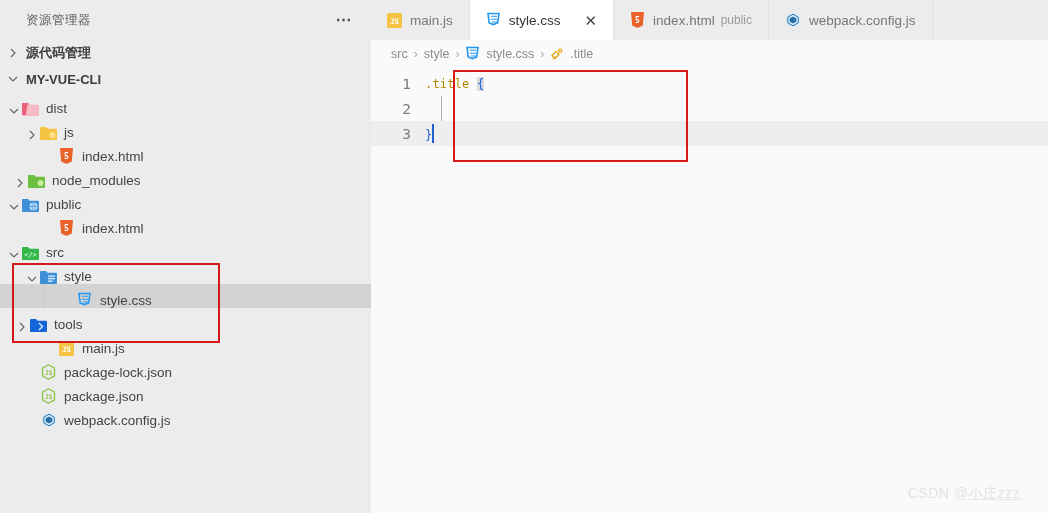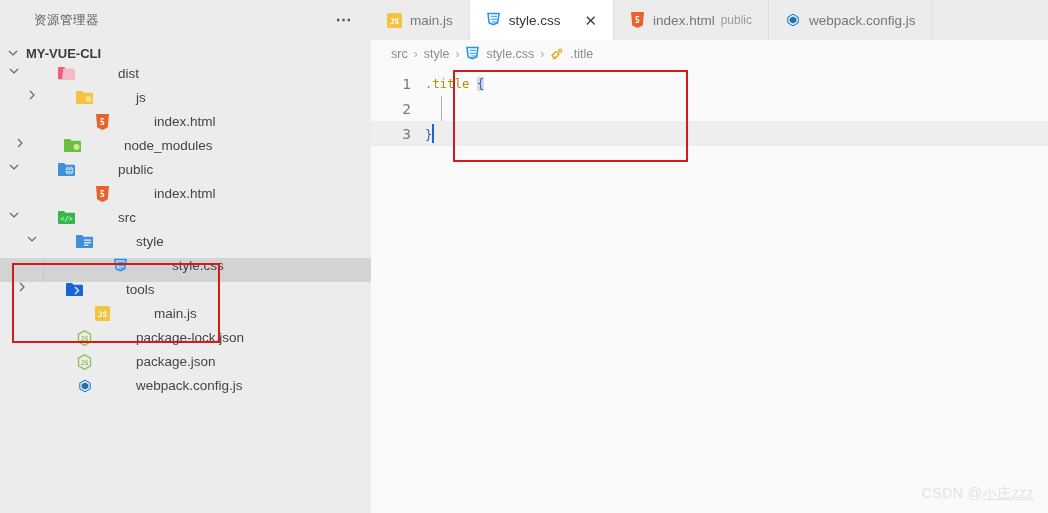--- a/index.html
+++ b/index.html
@@ -14,42 +14,42 @@
   
   .sidebar {
     width: 371px; height: 513px;
     background: #ececec;
     position: relative;
     flex: 0 0 371px;
   }
   .sb-header {
     height: 40px;
     display: flex; align-items: center; justify-content: space-between;
-    padding: 0 18px 0 34px;
+    padding: 0 18px 0 26px;
   }
   .sb-header-title {
     font-size: 12.5px; color: #5a5a5a; letter-spacing: .5px;
   }
   .sb-more {
     font-size: 16px; color: #4a4a58; letter-spacing: 1.5px;
     line-height: 8px; cursor: pointer; user-select: none;
     font-weight: 700;
   }
   .section-row {
     height: 26px; display: flex; align-items: center;
     padding-left: 8px; cursor: pointer;
   }
   .section-row .chev { width: 18px; }
   .section-label {
     font-size: 13px; font-weight: bold; color: #3b3b3b;
   }
   .tree { position: relative; }
   .tree-row {
-    height: 24px; display: flex; align-items: flex-start;
-    cursor: pointer; position: relative; gap: 36px;
+    height: 24px; display: flex; align-items: flex-end;
+    cursor: pointer; position: relative;
   }
   .tree-row.selected { background: #d3d3d3; }
   .tree-row .chev { width: 16px; flex: 0 0 16px; display:flex; align-items:center; justify-content:center; }
   .tree-row .ico { width: 17px; flex: 0 0 17px; margin-right: 7px; display: flex; align-items: center; justify-content: center; }
   .tree-row .lbl { font-size: 13.5px; color: #444; white-space: nowrap; }
   .chev svg { display: block; }
   .indent-guide {
     position: absolute; width: 1px; background: #c8c8c8; top: 0; bottom: 0;
   }
 
@@ -109,38 +109,46 @@
     background: #2060d0; vertical-align: -4px;
   }
 
   
   .anno {
     position: absolute; border: 2.5px solid #d41b1b;
     pointer-events: none; z-index: 30;
   }
 
   .watermark {
-    position: absolute; right: 14px; bottom: 10px;
+    position: absolute; right: 28px; bottom: 10px;
     font-size: 14px; color: #e2e2e2; letter-spacing: .5px;
     z-index: 25; user-select: none;
   }
   .watermark .uname { text-decoration: underline; text-decoration-color:#e6e6e6; }
 </style>
 </head>
 <body>
 
 <div id="app">
 
   <div class="sidebar">
 
     <div class="sb-header">
       <span class="sb-header-title">资源管理器</span>
       <span class="sb-more">⋯</span>
     </div>
 
+    <div class="section-row">
+      <span class="chev">
+        <svg width="10" height="10" viewBox="0 0 10 10">
+            <path d="M3 1 L7 5 L3 9" fill="none" stroke="#666" stroke-width="1.2"></path>
+          </svg>
+      </span>
+      <span class="section-label">源代码管理</span>
+    </div>
 
     <div class="section-row">
       <span class="chev">
         <svg width="10" height="10" viewBox="0 0 10 10">
             <path d="M1 3 L5 7 L9 3" fill="none" stroke="#666" stroke-width="1.2"></path>
           </svg>
       </span>
       <span class="section-label">MY-VUE-CLI</span>
     </div>
 

